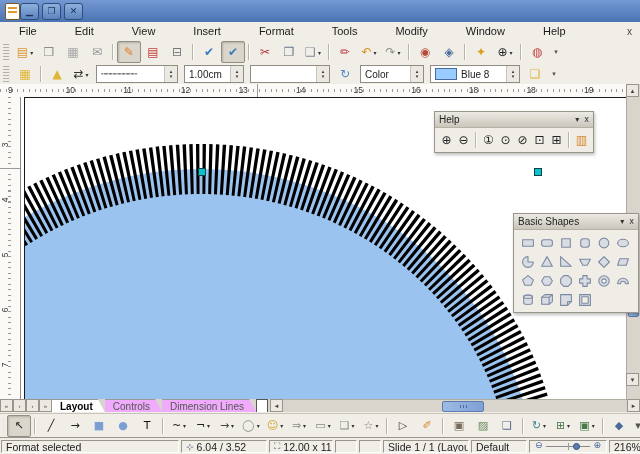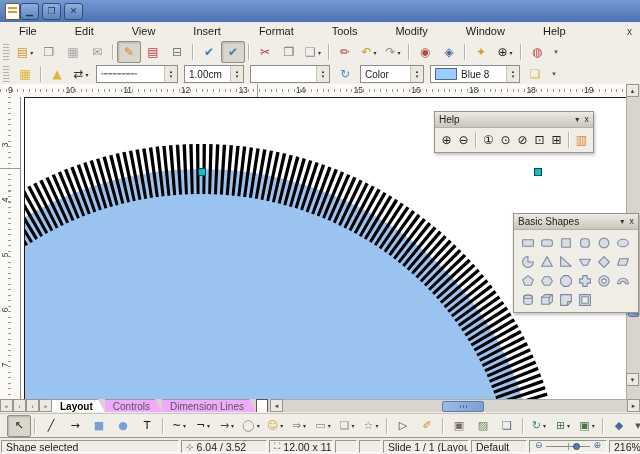--- a/index.html
+++ b/index.html
@@ -580,21 +580,21 @@
           <span class="glyph" style="color: rgb(74, 106, 154);">◆</span>
         </div>
         <div class="tbtn small">
           <span class="glyph">▾</span>
         </div>
       </div>
   </div>
 
   <div class="statusbar">
     <div class="scell" style="width:178px">
-      <span>Shape selected</span>
+      <span>Format selected</span>
     </div>
     <div class="scell" style="width:86px">
       <span class="sicon">⊹</span>
       <span>6.04 / 3.52</span>
     </div>
     <div class="scell" style="width:64px">
       <span class="sicon">⛶</span>
       <span>12.00 x 11.50</span>
     </div>
     <div class="scell" style="width:22px"></div>

